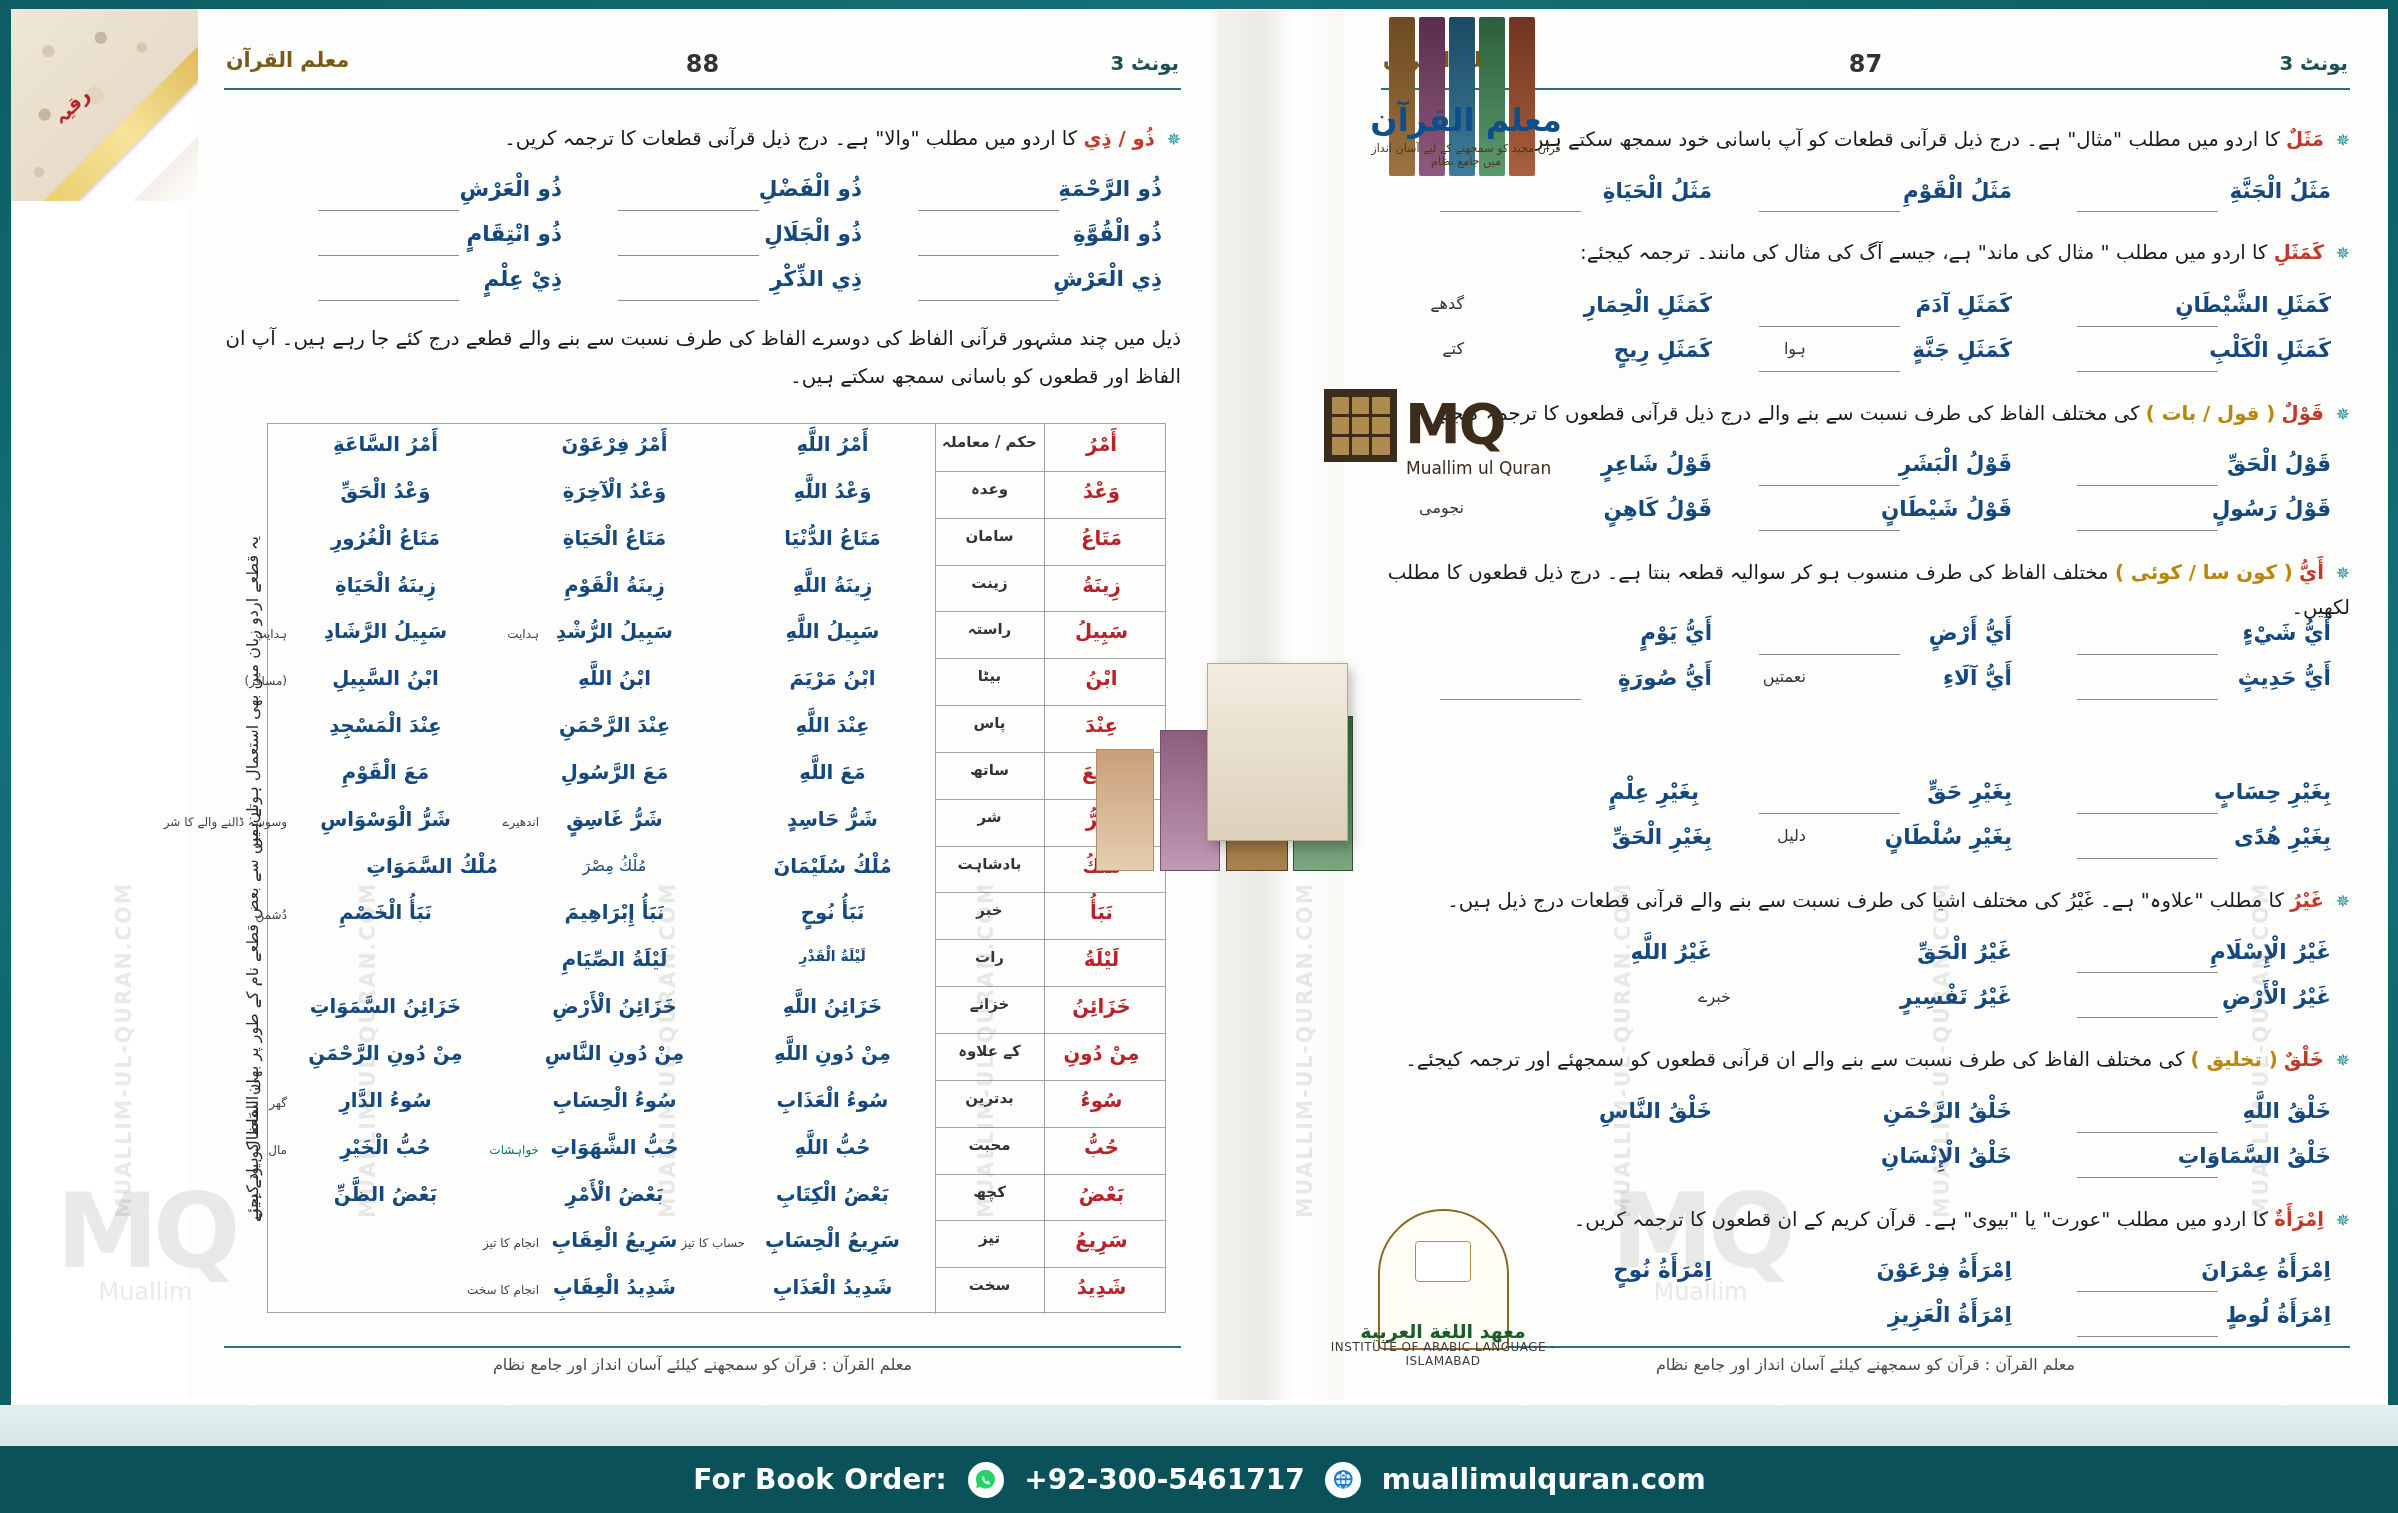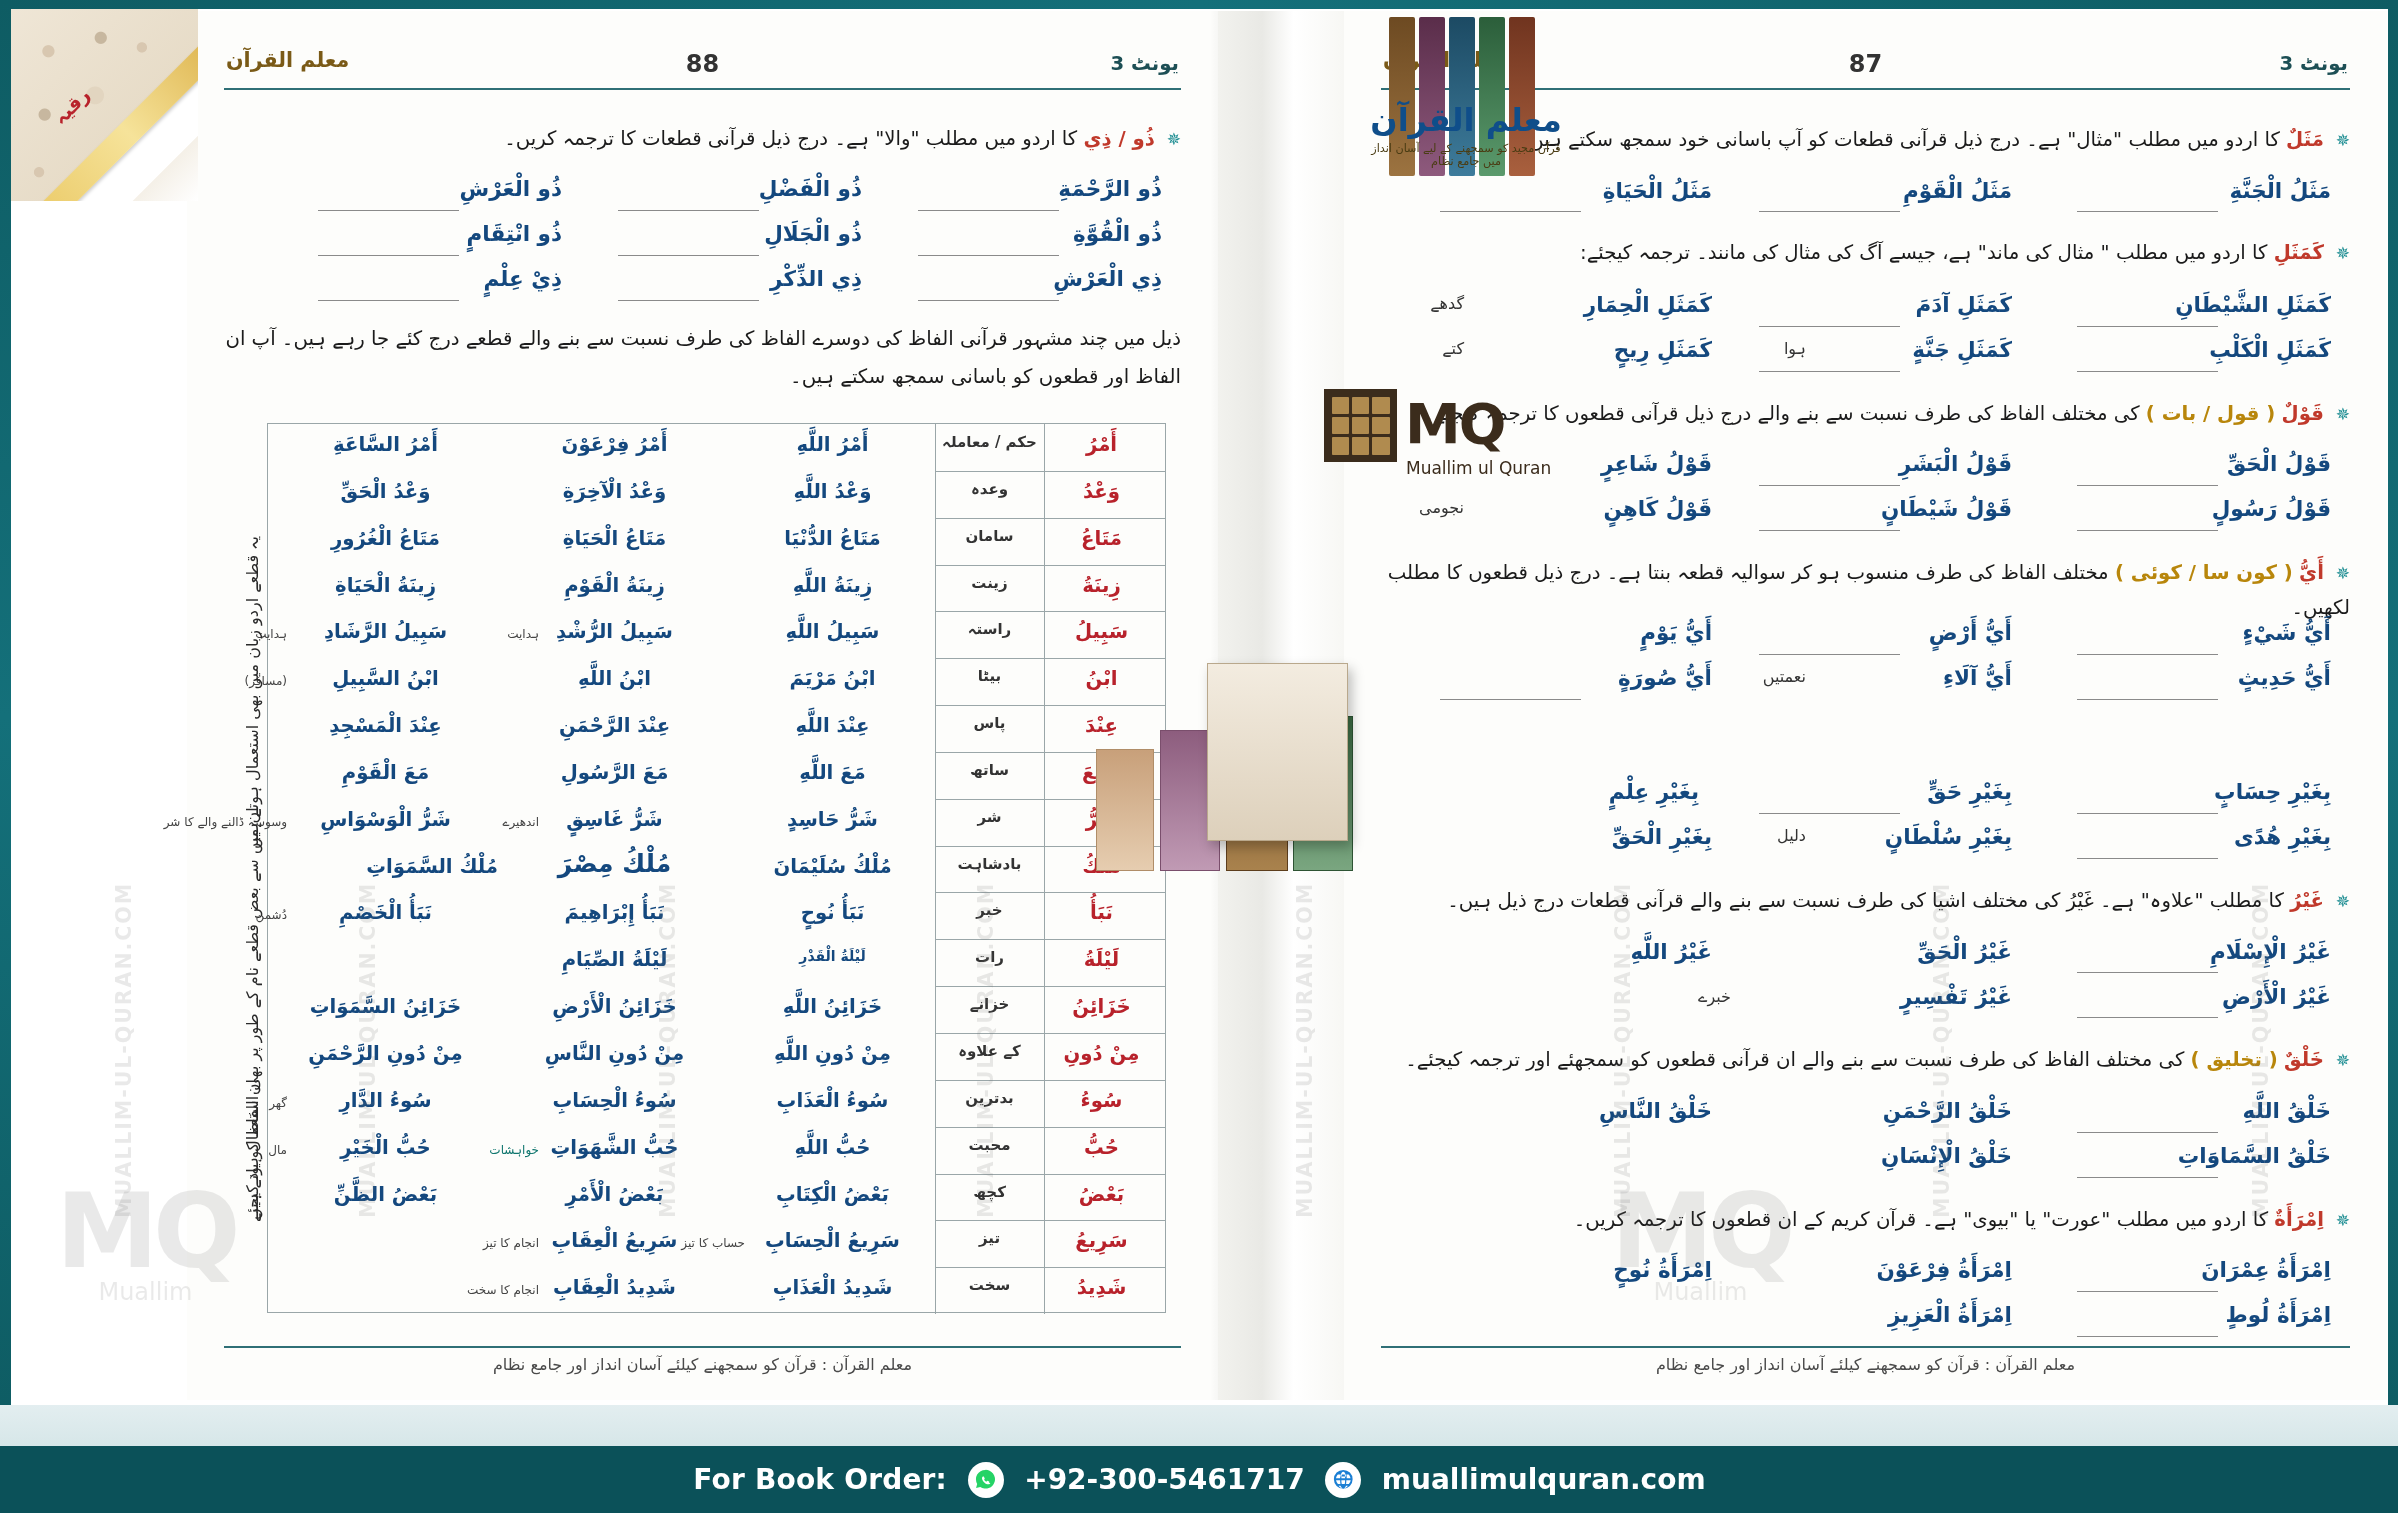--- a/index.html
+++ b/index.html
@@ -469,21 +469,21 @@
           <div style="position: absolute; right: 438px; width: 225px; top: 8.4px; direction: rtl; text-align: center; white-space: nowrap; font-weight: bold; font-size: 19.7px; color: rgb(20, 72, 126);">شَرُّ غَاسِقٍ</div>
           <div style="position: absolute; right: 667px; width: 225px; top: 8.4px; direction: rtl; text-align: center; white-space: nowrap; font-weight: bold; font-size: 19.7px; color: rgb(20, 72, 126);">شَرُّ الْوَسْوَاسِ</div>
           <div style="position: absolute; right: 626px; top: 16px; direction: rtl; font-size: 12px; color: rgb(68, 68, 68); white-space: nowrap;">اندھیرے</div>
           <div style="position: absolute; right: 878px; top: 16px; direction: rtl; font-size: 12px; color: rgb(68, 68, 68); white-space: nowrap;">وسوسہ ڈالنے والے کا شر</div>
         </div>
         <div class="tbl-sep" style="position: absolute; left: auto; top: 422px; height: 0.9px; width: 229px; right: 0px;"></div>
         <div style="position: absolute; left: 0px; right: 0px; top: 422px; height: 47px;">
           <div style="position: absolute; right: 7.5px; width: 112px; top: 8.4px; direction: rtl; text-align: center; white-space: nowrap; font-weight: bold; font-size: 19.7px; color: rgb(184, 34, 43);">مُلْكُ</div>
           <div style="position: absolute; right: 124px; width: 103px; top: 8.4px; direction: rtl; text-align: center; white-space: nowrap; font-weight: bold; font-size: 15px; color: rgb(51, 51, 51);">بادشاہت</div>
           <div style="position: absolute; right: 232px; width: 201px; top: 8.4px; direction: rtl; text-align: center; white-space: nowrap; font-weight: bold; font-size: 19.7px; color: rgb(20, 72, 126);">مُلْكُ سُلَيْمَانَ</div>
-          <div style="position: absolute; right: 438px; width: 225px; top: 3px; direction: rtl; text-align: center; white-space: nowrap; font-weight: bold; font-size: 25px; color: rgb(20, 72, 126);">مُلْكُ مِصْرَ</div>
+          <div style="position: absolute; right: 438px; width: 225px; top: 10px; direction: rtl; text-align: center; white-space: nowrap; font-weight: normal; font-size: 16px; color: rgb(20, 72, 126);">مُلْكُ مِصْرَ</div>
           <div style="position: absolute; right: 667px; width: 225px; top: 8.4px; direction: rtl; text-align: right; white-space: nowrap; font-weight: bold; font-size: 19.7px; color: rgb(20, 72, 126);">مُلْكُ السَّمَوَاتِ</div>
         </div>
         <div class="tbl-sep" style="position: absolute; left: auto; top: 468px; height: 0.9px; width: 229px; right: 0px;"></div>
         <div style="position: absolute; left: 0px; right: 0px; top: 468px; height: 47px;">
           <div style="position: absolute; right: 7.5px; width: 112px; top: 8.4px; direction: rtl; text-align: center; white-space: nowrap; font-weight: bold; font-size: 19.7px; color: rgb(184, 34, 43);">نَبَأُ</div>
           <div style="position: absolute; right: 124px; width: 103px; top: 8.4px; direction: rtl; text-align: center; white-space: nowrap; font-weight: bold; font-size: 15px; color: rgb(51, 51, 51);">خبر</div>
           <div style="position: absolute; right: 232px; width: 201px; top: 8.4px; direction: rtl; text-align: center; white-space: nowrap; font-weight: bold; font-size: 19.7px; color: rgb(20, 72, 126);">نَبَأُ نُوحٍ</div>
           <div style="position: absolute; right: 438px; width: 225px; top: 8.4px; direction: rtl; text-align: center; white-space: nowrap; font-weight: bold; font-size: 19.7px; color: rgb(20, 72, 126);">نَبَأُ إِبْرَاهِيمَ</div>
           <div style="position: absolute; right: 667px; width: 225px; top: 8.4px; direction: rtl; text-align: center; white-space: nowrap; font-weight: bold; font-size: 19.7px; color: rgb(20, 72, 126);">نَبَأُ الْخَصْمِ</div>
           <div style="position: absolute; right: 878px; top: 16px; direction: rtl; font-size: 12px; color: rgb(68, 68, 68); white-space: nowrap;">دُشمن</div>
@@ -602,20 +602,26 @@
   </div>
 
   <div class="books-photo">
     <div style="position:absolute;left:9.4px;top:103px;width:58px;height:122px;background:linear-gradient(180deg,#c8a07a,#e6cdb0);border:0.9px solid #b08d68;"></div>
     <div style="position:absolute;left:73px;top:84px;width:60px;height:141px;background:linear-gradient(180deg,#8d5d7e,#c09ab4);border:0.9px solid #7a4e6c;"></div>
     <div style="position:absolute;left:139px;top:56px;width:62px;height:169px;background:linear-gradient(180deg,#6d4a22,#a9824d);border:0.9px solid #5c3d1c;"></div>
     <div style="position:absolute;left:206px;top:70px;width:60px;height:155px;background:linear-gradient(180deg,#3a6a42,#7aa680);border:0.9px solid #2e5434;"></div>
     <div style="position:absolute;left:120px;top:17px;width:141px;height:178px;background:linear-gradient(180deg,#f3ece0,#ddd0bb);border:1.9px solid #b9a88c;box-shadow:3.7px 5.6px 11.2px rgba(0,0,0,.25);"></div>
   </div>
 
+  <div class="seal">
+    <div class="seal-arch"></div>
+    <div style="position:absolute;left:89px;top:32px;width:56px;height:41px;border:1.9px solid #b08b4f;border-radius:3.7px;background:#fff;"></div>
+    <div class="seal-ar">معهد اللغة العربية</div>
+    <div class="seal-line">INSTITUTE OF ARABIC LANGUAGE - ISLAMABAD</div>
+  </div>
 
   <div class="wm" style="left:112px; top:1218px;">MUALLIM-UL-QURAN.COM</div>
   <div class="wm" style="left:356px; top:1218px;">MUALLIM-UL-QURAN.COM</div>
   <div class="wm" style="left:656px; top:1218px;">MUALLIM-UL-QURAN.COM</div>
   <div class="wm" style="left:974px; top:1218px;">MUALLIM-UL-QURAN.COM</div>
   <div class="wm" style="left:1293px; top:1218px;">MUALLIM-UL-QURAN.COM</div>
   <div class="wm" style="left:1611px; top:1218px;">MUALLIM-UL-QURAN.COM</div>
   <div class="wm" style="left:1930px; top:1218px;">MUALLIM-UL-QURAN.COM</div>
   <div class="wm" style="left:2249px; top:1218px;">MUALLIM-UL-QURAN.COM</div>
 

